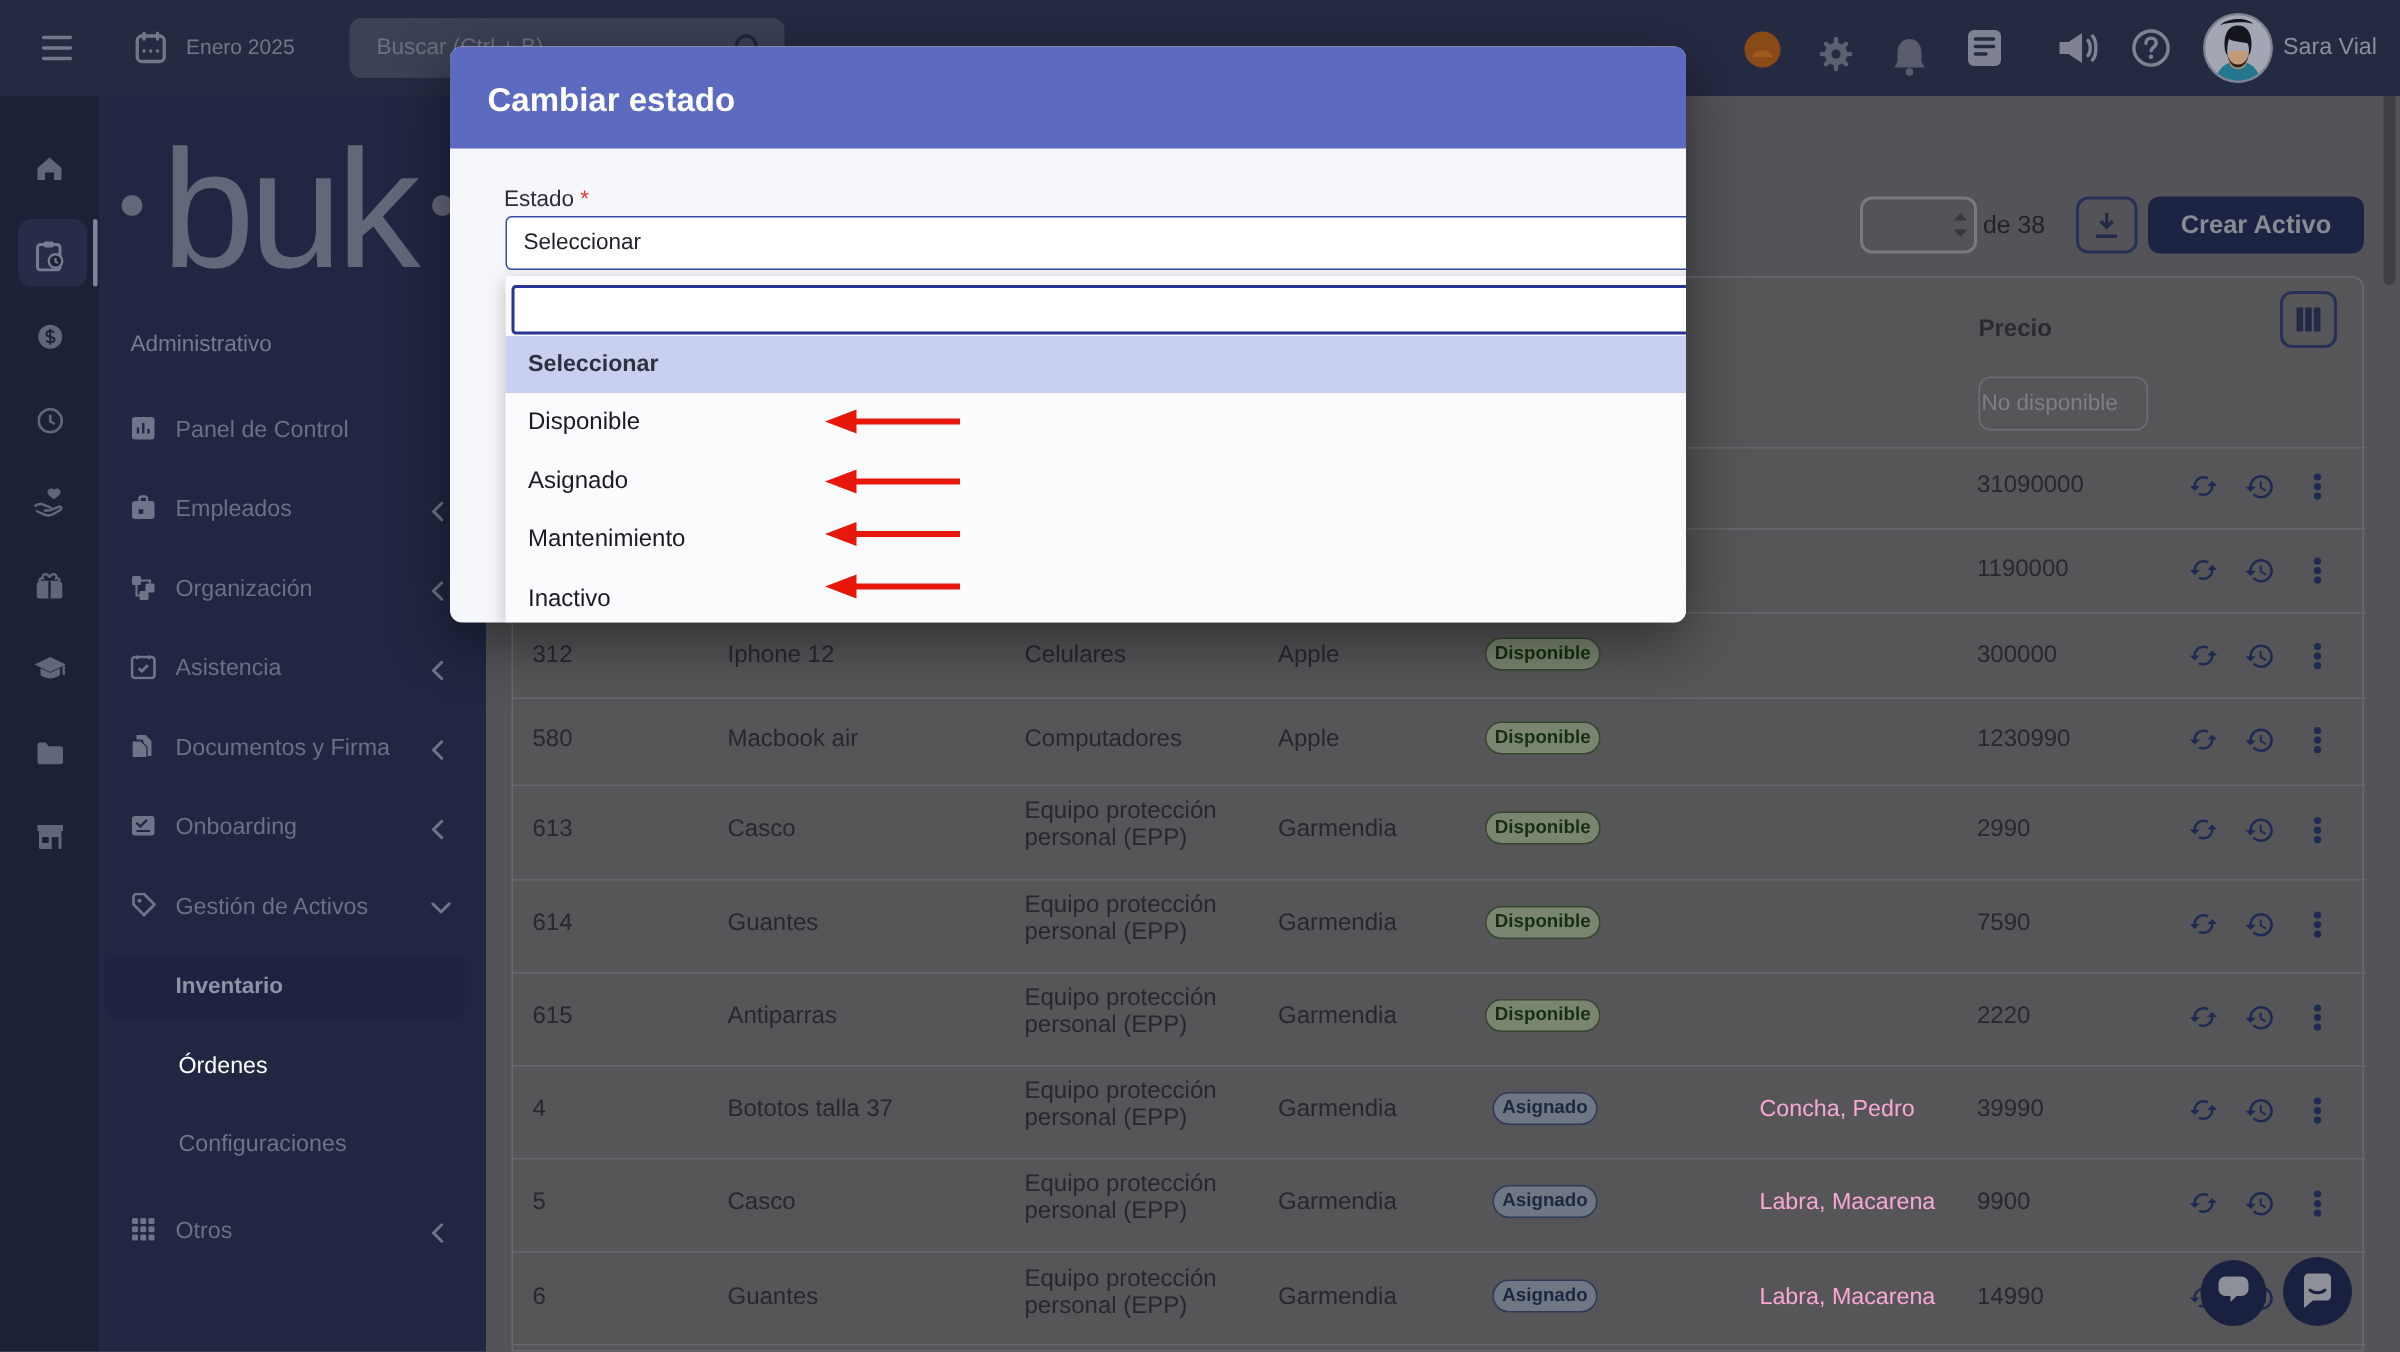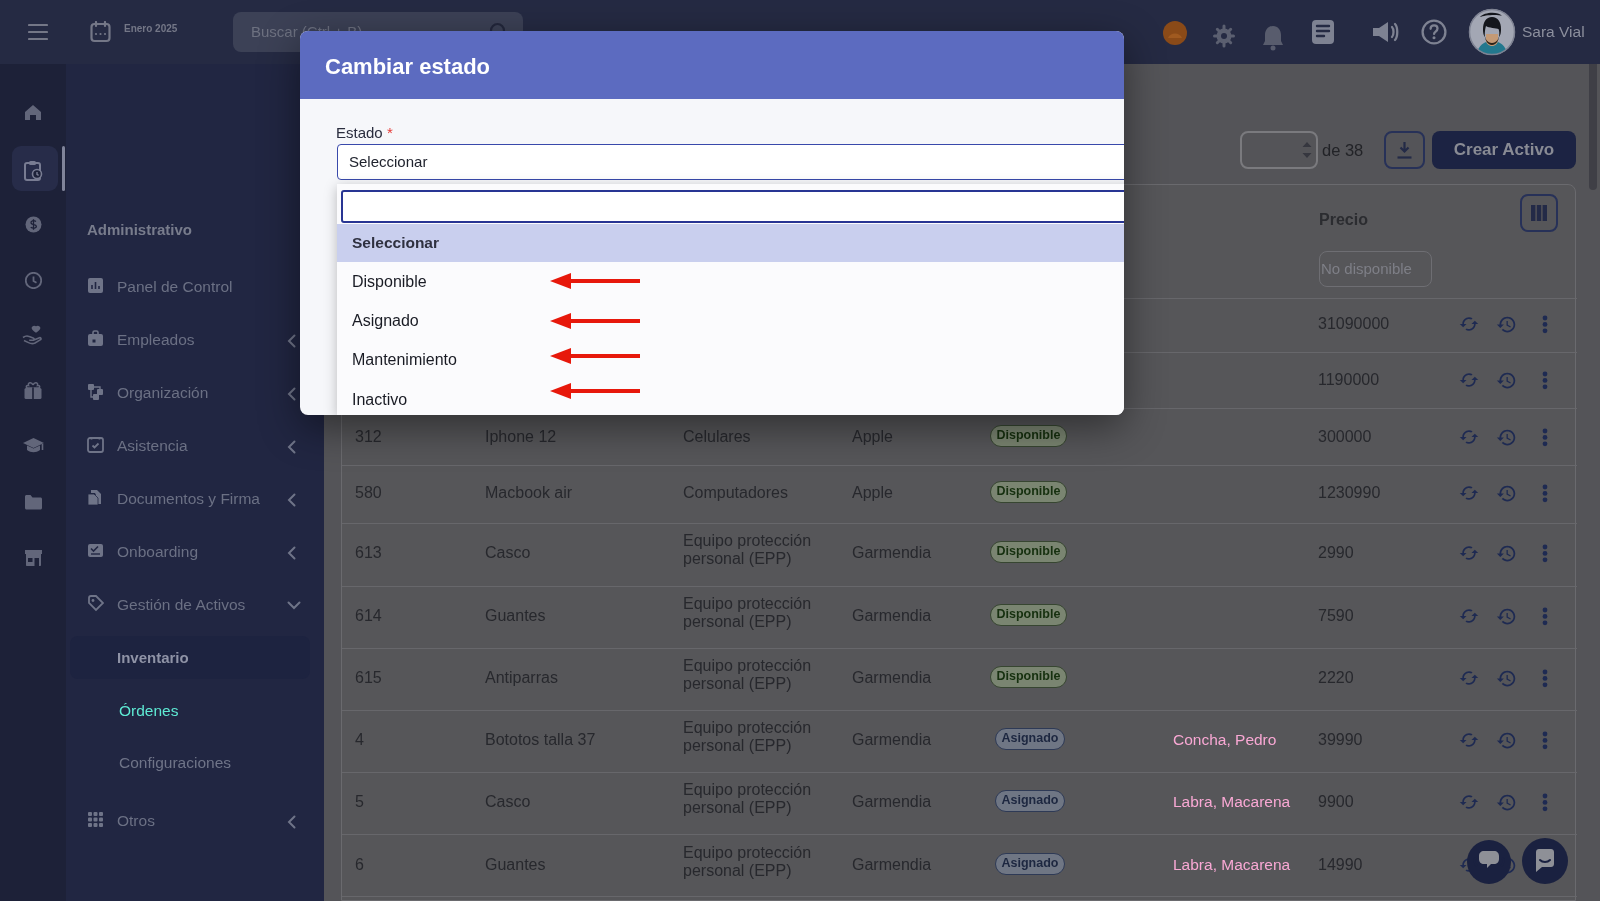--- a/index.html
+++ b/index.html
@@ -1,20 +1,20 @@
 <!DOCTYPE html>
 <html><head><meta charset="utf-8">
 <style>
 *{margin:0;padding:0;box-sizing:border-box}
 html,body{width:1600px;height:901px;overflow:hidden;font-family:"Liberation Sans",sans-serif;background:#545458}
 .abs{position:absolute}
 
 .nav{position:absolute;left:0;top:0;width:1600px;height:64px;background:#252a43;z-index:5}
 .searchpill{position:absolute;left:233px;top:12px;width:290px;height:40px;background:#3c4156;border-radius:8px;color:#6d7180;font-size:15px;line-height:40px;padding-left:18px}
-.navtxt{color:#747787;font-size:10px;font-weight:700}
+.navtxt{color:#747787;font-size:14px;font-weight:400}
 
 .strip{position:absolute;left:0;top:64px;width:66px;height:837px;background:#1d2138;z-index:4}
 .side{position:absolute;left:66px;top:64px;width:258px;height:837px;background:#212642;z-index:4;overflow:hidden}
 .mitem{position:absolute;left:51px;color:#6b7084;font-size:15.5px;white-space:nowrap}
 .micon{position:absolute;left:-30px;top:-1px;width:17px;height:17px}
 .chev{position:absolute;left:170px;top:1px;color:#6f7488;font-size:13px}
 .hibox{position:absolute;left:12px;top:82px;width:46px;height:45px;background:#272c49;border-radius:9px}
 .hibar{position:absolute;left:62px;top:82px;width:3px;height:45px;background:#80849a;border-radius:2px}
 .invbox{position:absolute;left:4px;top:572px;width:240px;height:43px;background:#1d2340;border-radius:8px}
 
@@ -135,21 +135,28 @@
     </svg>
   <svg class="abs" style="left:24px;top:485px" width="19" height="18" viewBox="0 0 19 18">
       <path d="M1 1h17v4H1z" fill="#62667a"></path>
       <path d="M2 5h15v11c0 .6-.4 1-1 1H3c-.6 0-1-.4-1-1z" fill="#62667a"></path>
       <rect x="10.5" y="9" width="4.5" height="8" fill="#1d2138"></rect>
       <rect x="4" y="9" width="4.5" height="4" fill="#1d2138"></rect>
     </svg>
 </div>
 
 <div class="side">
-  <div class="abs" style="left:21px;top:157px;width:210px;color:#787c8c;font-size:15px;font-weight:700">Administrativo</div>
+  <div class="abs" style="left:0px;top:26px;width:258px;height:100px">
+    <svg width="258" height="100" viewBox="0 0 258 100">
+      <circle cx="22" cy="47" r="7" fill="#63677a"></circle>
+        <circle cx="229" cy="47" r="7" fill="#63677a"></circle>
+      <text x="126" y="88" text-anchor="middle" font-family="Liberation Sans" font-size="112" fill="#63677a" letter-spacing="-4">buk</text>
+    </svg>
+  </div>
+  <div class="abs" style="left:21px;top:157px;width:210px;color:#787c8c;font-size:15px;font-weight:400">Administrativo</div>
   <div class="mitem" style="top:214px"><svg class="micon" viewBox="0 0 17 17">
         <rect x="1" y="1" width="15" height="15" rx="2" fill="#6f7488"></rect>
         <path d="M5 12V8M8.5 12V5M12 12v-3" stroke="#212642" stroke-width="1.6"></path>
       </svg>Panel de Control</div>
   <div class="mitem" style="top:267px"><svg class="micon" viewBox="0 0 17 17">
         <rect x="1" y="4" width="15" height="12" rx="2" fill="#6f7488"></rect>
         <path d="M6 4V2.5C6 1.7 6.7 1 7.5 1h2C10.3 1 11 1.7 11 2.5V4" fill="none" stroke="#6f7488" stroke-width="1.6"></path>
         <path d="M5.5 9.5h3v3h-3z" fill="#212642"></path>
       </svg>Empleados<svg class="chev" style="top:3px" width="9" height="14" viewBox="0 0 9 14">
         <path d="M7.5 1.5L2 7l5.5 5.5" stroke="#6f7488" stroke-width="2" fill="none" stroke-linecap="round"></path>
@@ -184,21 +191,21 @@
         <path d="M7.5 1.5L2 7l5.5 5.5" stroke="#6f7488" stroke-width="2" fill="none" stroke-linecap="round"></path>
       </svg></div>
   <div class="mitem" style="top:532px"><svg class="micon" viewBox="0 0 17 17">
         <path d="M9 1l7 7-7 7-7-7V3c0-1.1.9-2 2-2z" fill="none" stroke="#6f7488" stroke-width="1.8"></path>
         <circle cx="6" cy="5.5" r="1.4" fill="#6f7488"></circle>
       </svg>Gestión de Activos<svg class="chev" style="top:5px" width="14" height="9" viewBox="0 0 14 9">
         <path d="M1.5 1.5L7 7l5.5-5.5" stroke="#6f7488" stroke-width="2" fill="none" stroke-linecap="round"></path>
       </svg></div>
   <div class="invbox"></div>
   <div class="abs" style="left:51px;top:585px;color:#8f93a6;font-size:15px;font-weight:700">Inventario</div>
-  <div class="abs" style="left:53px;top:638px;color:#5eead4;font-size:15.5px">Órdenes</div>
+  <div class="abs" style="left:53px;top:638px;color:#ffffff;font-size:15.5px">Órdenes</div>
   <div class="abs" style="left:53px;top:690px;color:#6f7488;font-size:15.5px">Configuraciones</div>
   <div class="mitem" style="top:748px"><svg class="micon" viewBox="0 0 17 17">
         <g fill="#6f7488">
           <rect x="1" y="1" width="4" height="4" rx="1"></rect>
           <rect x="6.5" y="1" width="4" height="4" rx="1"></rect>
           <rect x="12" y="1" width="4" height="4" rx="1"></rect>
           <rect x="1" y="6.5" width="4" height="4" rx="1"></rect>
           <rect x="6.5" y="6.5" width="4" height="4" rx="1"></rect>
           <rect x="12" y="6.5" width="4" height="4" rx="1"></rect>
           <rect x="1" y="12" width="4" height="4" rx="1"></rect>

